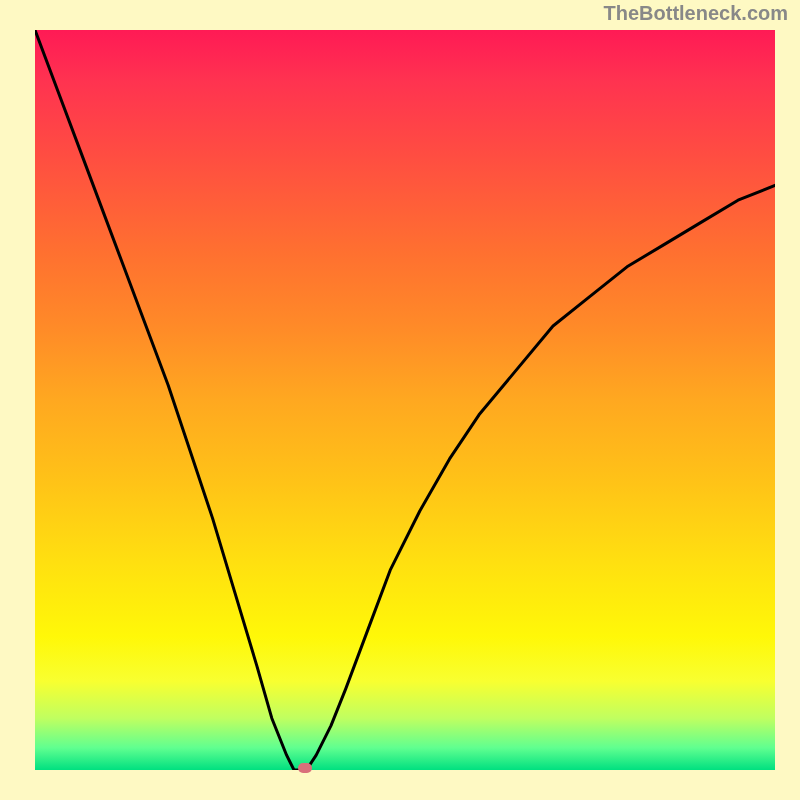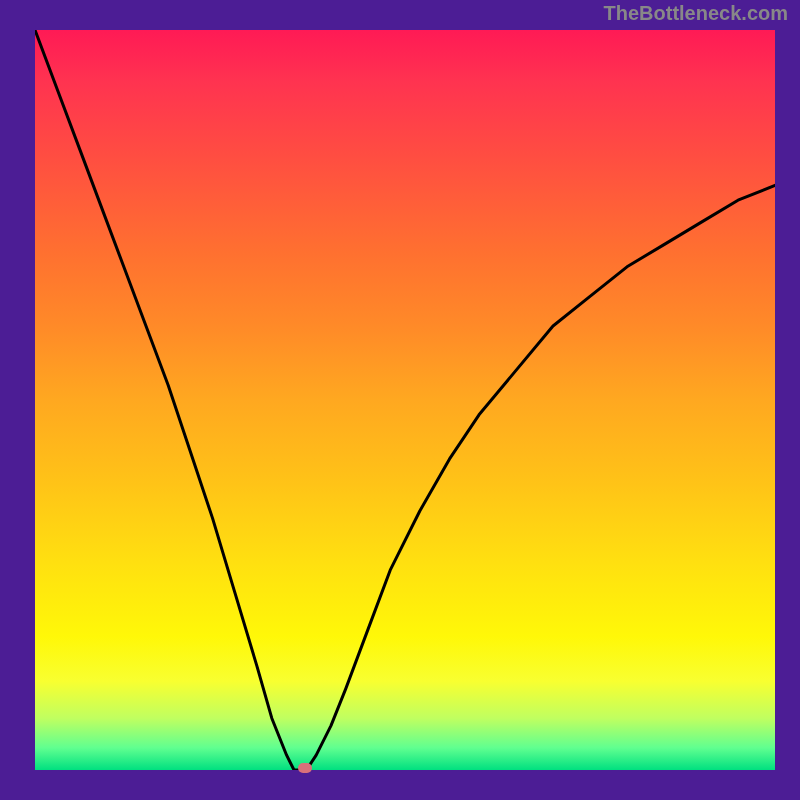--- a/index.html
+++ b/index.html
@@ -7,21 +7,21 @@
     padding: 0;
     width: 800px;
     height: 800px;
     background: #000;
     overflow: hidden;
   }
   .container {
     position: relative;
     width: 800px;
     height: 800px;
-    background: #4c1d95;
+    background: #fef9c3;
     text-align: right;
   }
   .attribution {
     position: absolute;
     top: 2px;
     right: 12px;
     color: #888;
     font-family: Arial, Helvetica, sans-serif;
     font-size: 20px;
     font-weight: bold;

